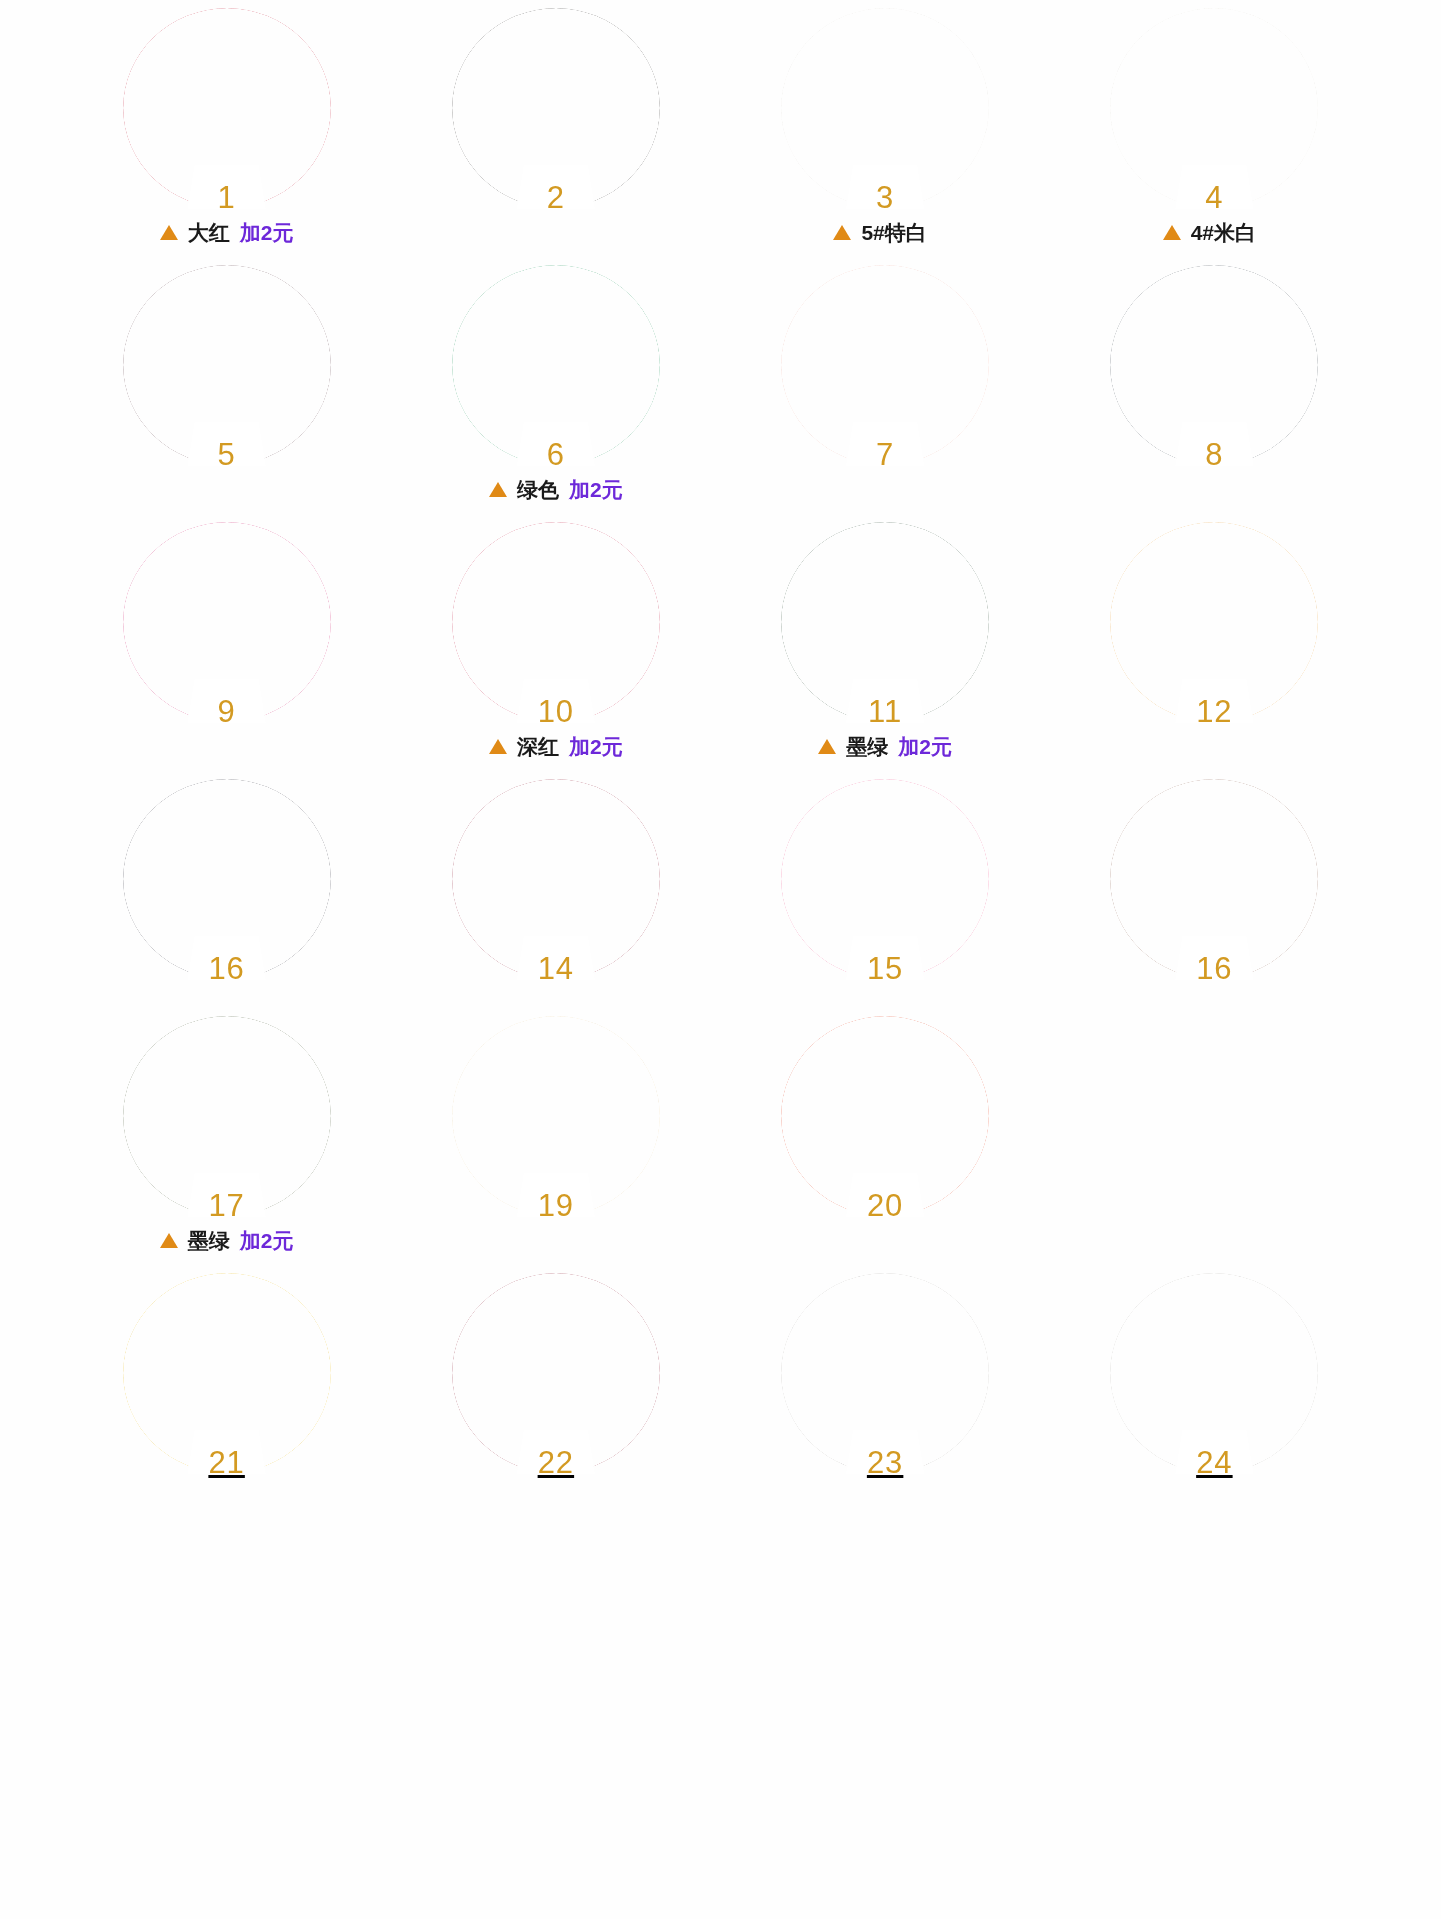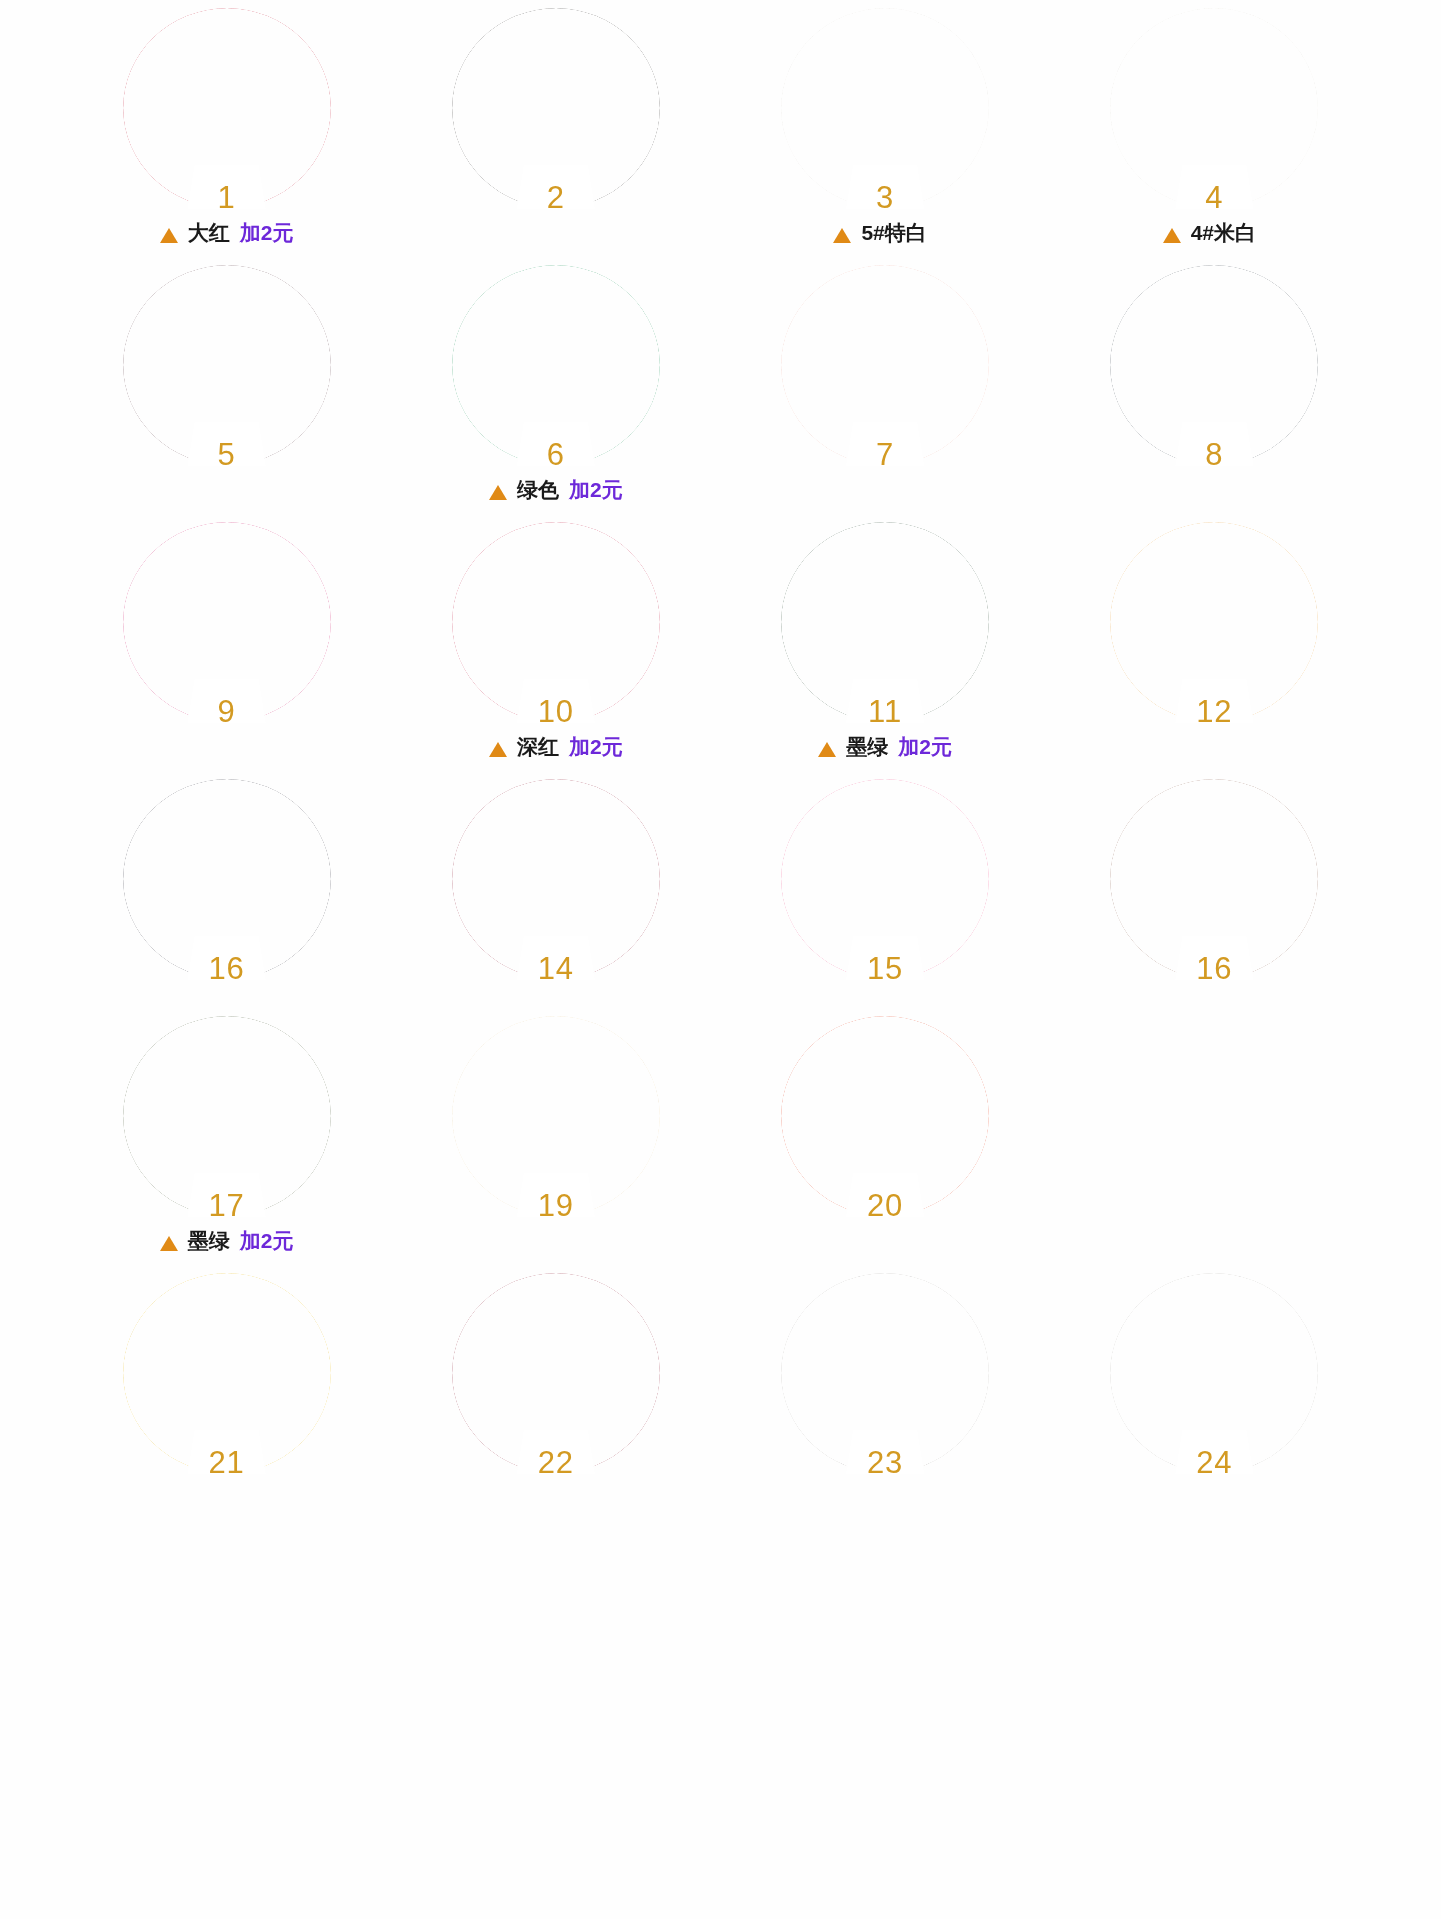--- a/index.html
+++ b/index.html
@@ -124,21 +124,21 @@
   
   .anno-row {
     display: grid;
     grid-template-columns: repeat(4, 1fr);
     width: 100%;
     height: 38px;
     align-items: center;
   }
   .anno {
     display: flex;
-    align-items: flex-end;
+    align-items: center;
     justify-content: center;
     gap: 10px;
     font-size: 21px;
     line-height: 1;
     white-space: nowrap;
   }
   .anno .tri {
     width: 0; height: 0;
     border-left: 9px solid transparent;
     border-right: 9px solid transparent;
@@ -496,21 +496,21 @@
           <span class="lbl"></span>
           <span class="sfx"></span>
         </div>
         <div class="anno empty">
           <span class="tri"></span>
           <span class="lbl"></span>
           <span class="sfx"></span>
         </div>
       </div>
     </div>
-    <div class="rowblock" style="margin-top: 14px;">
+    <div class="rowblock" style="margin-top: 14px; text-decoration: underline;">
       <div class="grid">
         <div class="cell">
           <div class="chip-wrap">
             <div class="chip">
               <div class="chip-inner" style="background: rgb(240, 193, 17);">
                 <div class="tex"></div>
               </div>
             </div>
             <div class="notch"></div>
           </div>

